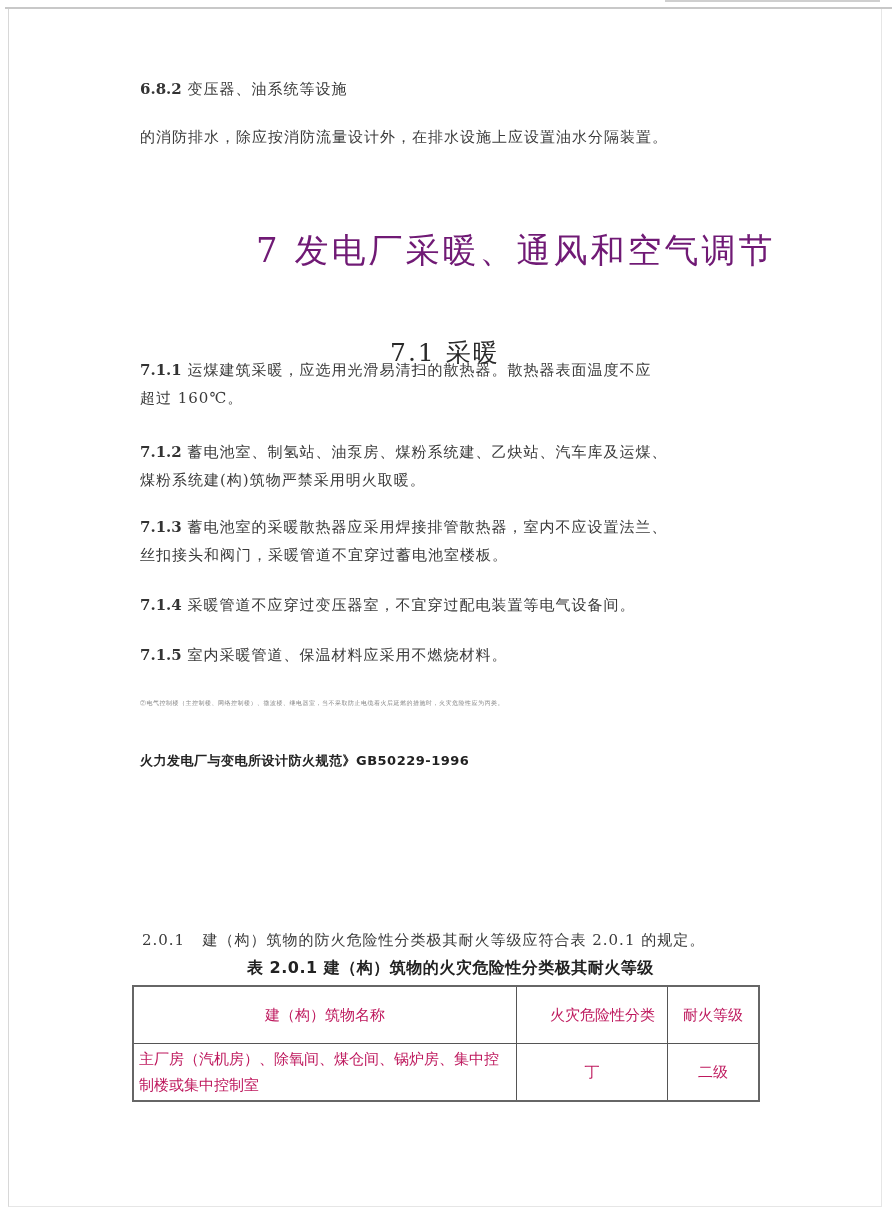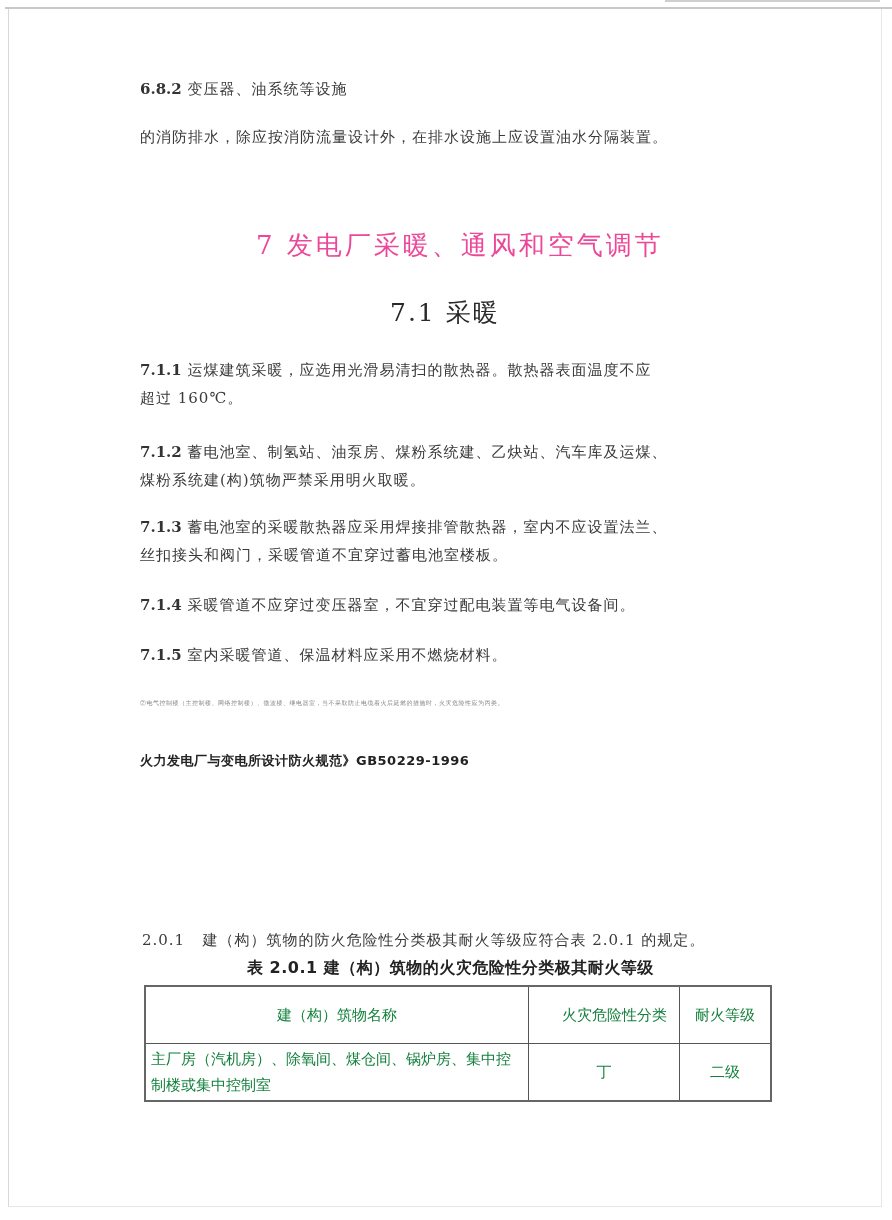--- a/index.html
+++ b/index.html
@@ -52,28 +52,29 @@
       font-size: 15px;
       color: #3a3a3a;
       text-align: right;
     }
     .clause-num {
       font-weight: bold;
       color: #333;
       letter-spacing: 0;
     }
     .h1 {
-      font-size: 26px;
-      color: #ec4899;
+      font-size: 34px;
+      color: #701a75;
       letter-spacing: 3px;
     }
     .h2 {
       font-size: 25px;
       color: #2a2a2a;
       letter-spacing: 2px;
+      margin-top: 40px;
     }
     .footnote {
       font-size: 6px;
       color: #888;
       letter-spacing: 0.5px;
     }
     .source {
       font-family: "DejaVu Sans", "Liberation Sans", sans-serif;
       font-size: 13px;
       font-weight: bold;
@@ -82,27 +83,27 @@
     }
     .caption {
       font-family: "DejaVu Sans", "Liberation Sans", sans-serif;
       font-size: 16px;
       font-weight: bold;
       color: #222;
       letter-spacing: 0.5px;
     }
     .spec-table {
       position: absolute;
-      left: 144px;
+      left: 132px;
       top: 985px;
       width: 628px;
       border-collapse: collapse;
       border: 2px solid #666;
       font-family: Liberation Serif, serif;
-      color: #15803d;
+      color: #be185d;
       font-size: 15px;
     }
     .spec-table td, .spec-table th {
       border: 1px solid #555;
       font-weight: normal;
       padding: 0 5px;
       line-height: 26px;
     }
     .spec-table th {
       height: 56px;

